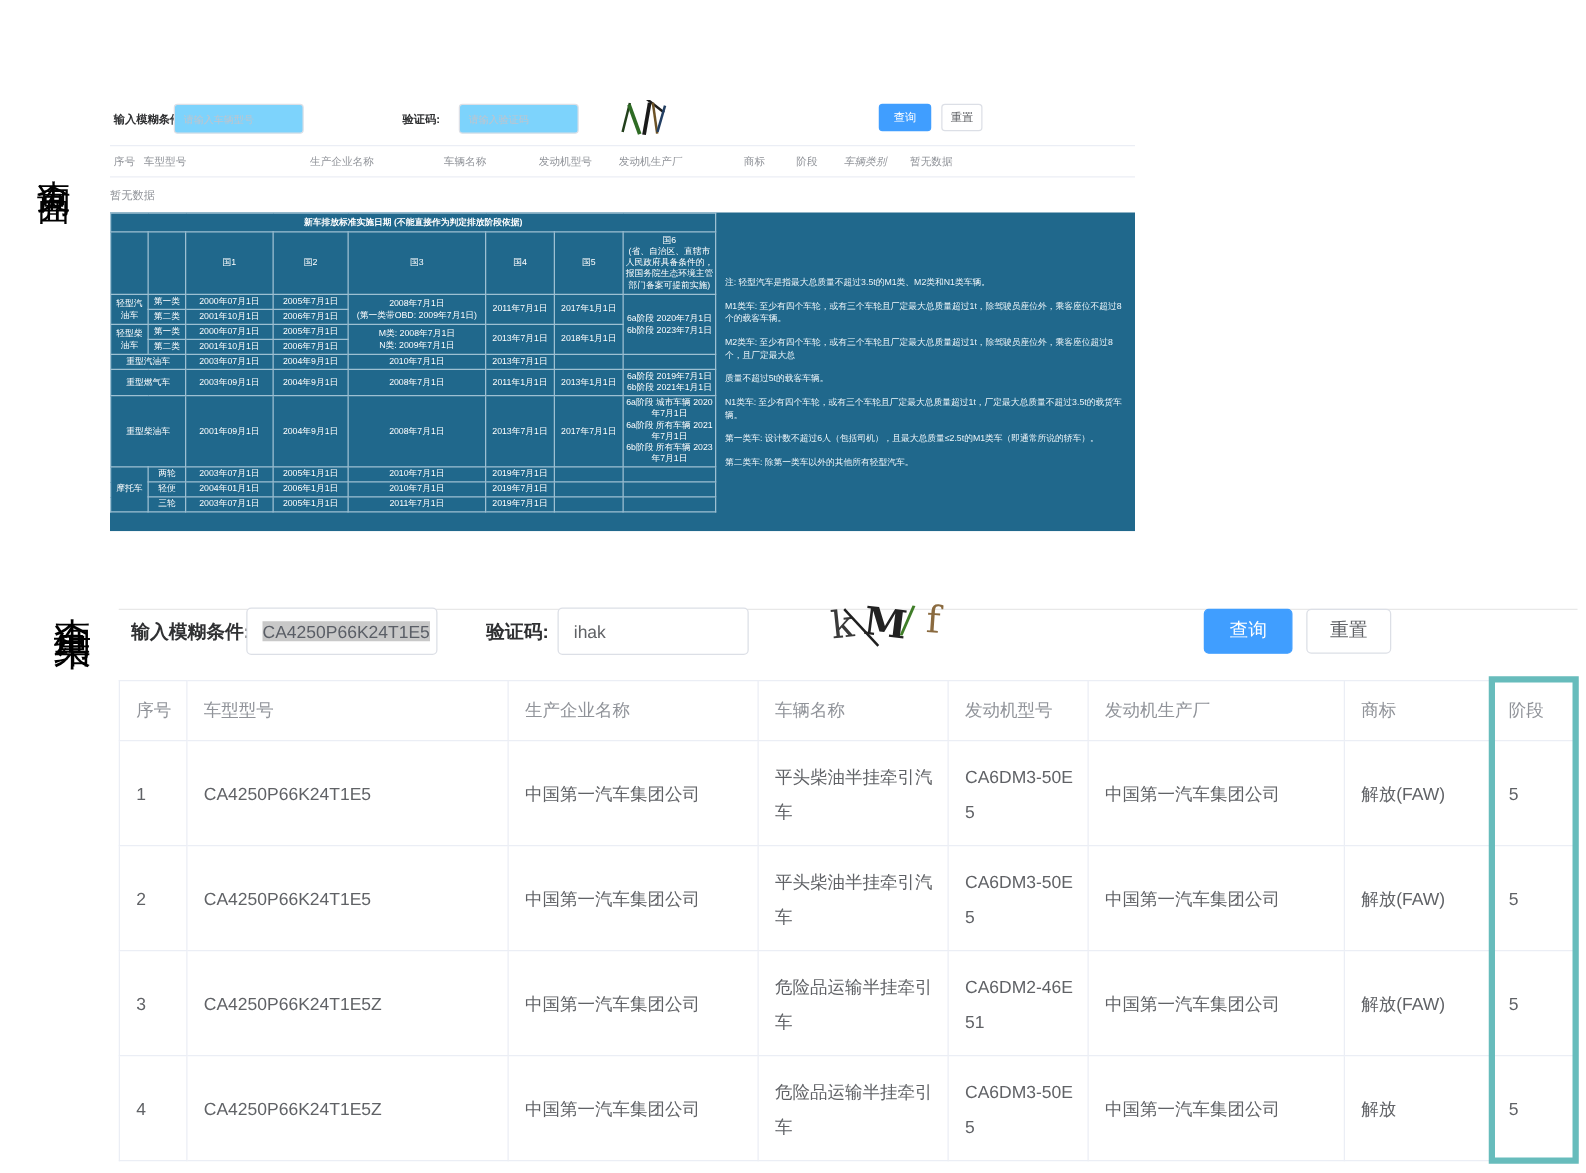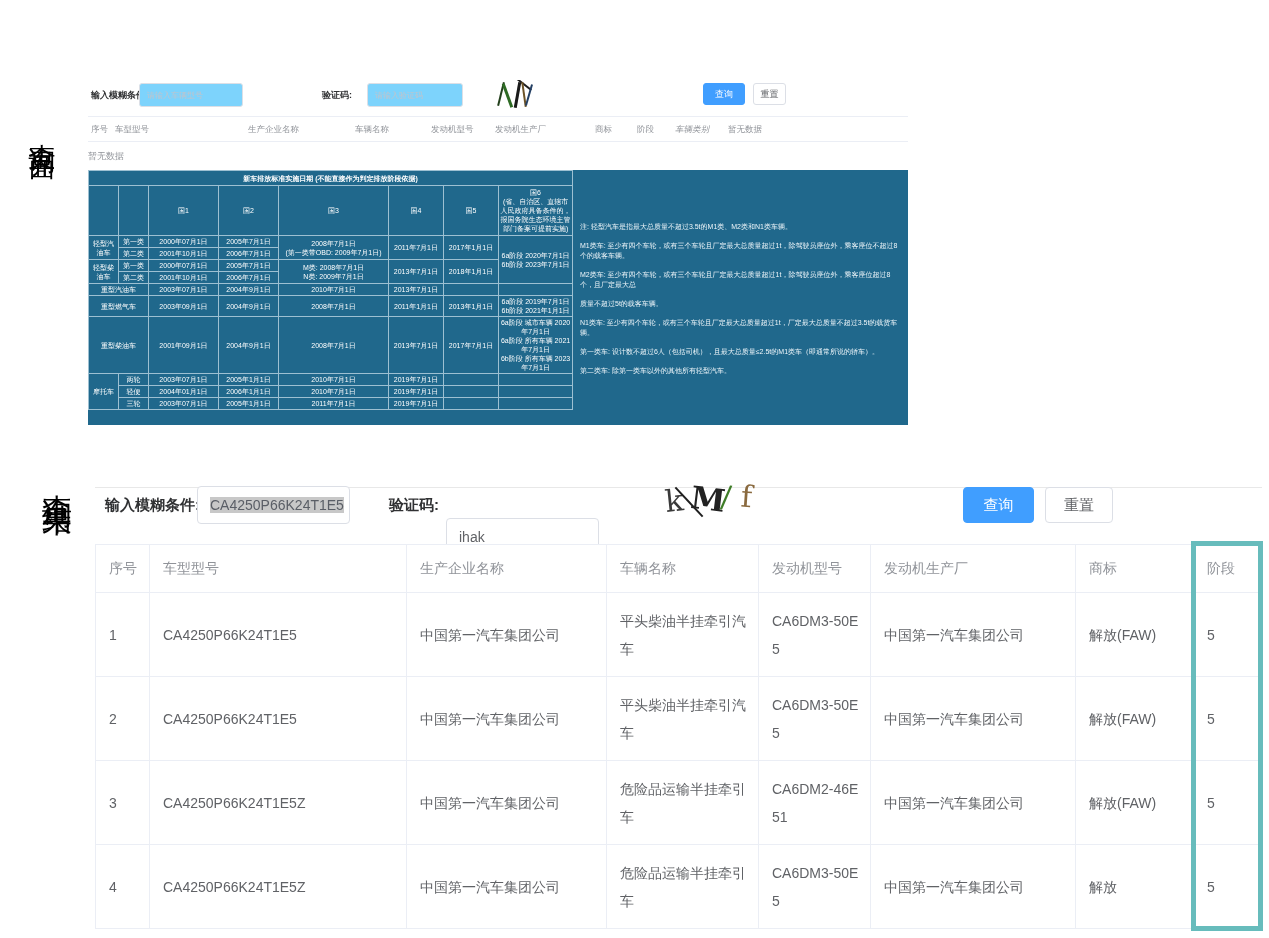--- a/index.html
+++ b/index.html
@@ -239,21 +239,21 @@
     </div>
   </div>
 
   <div class="divider"></div>
 
   <div class="b-label" style="left:105px; top:496px;">输入模糊条件:</div>
   <div class="b-input" style="left:197px; top:486px;" role="textbox">
     <span class="sel">CA4250P66K24T1E5</span>
   </div>
   <div class="b-label" style="left:389px; top:496px;">验证码:</div>
-  <div class="b-input" style="left:446px; top:486px; color:#606266;margin-top:32px;" role="textbox">
+  <div class="b-input" style="left:446px; top:486px; color:#606266;" role="textbox">
     <span>ihak</span>
   </div>
   <div class="b-captcha">
     <span class="cp-k">k</span>
     <div class="cp-line"></div>
     <span class="cp-m">M</span>
     <span class="cp-s">/</span>
     <span class="cp-f">f</span>
   </div>
   <div class="b-btn blue" style="left:963px; top:487px; width:71px;">查询</div>

